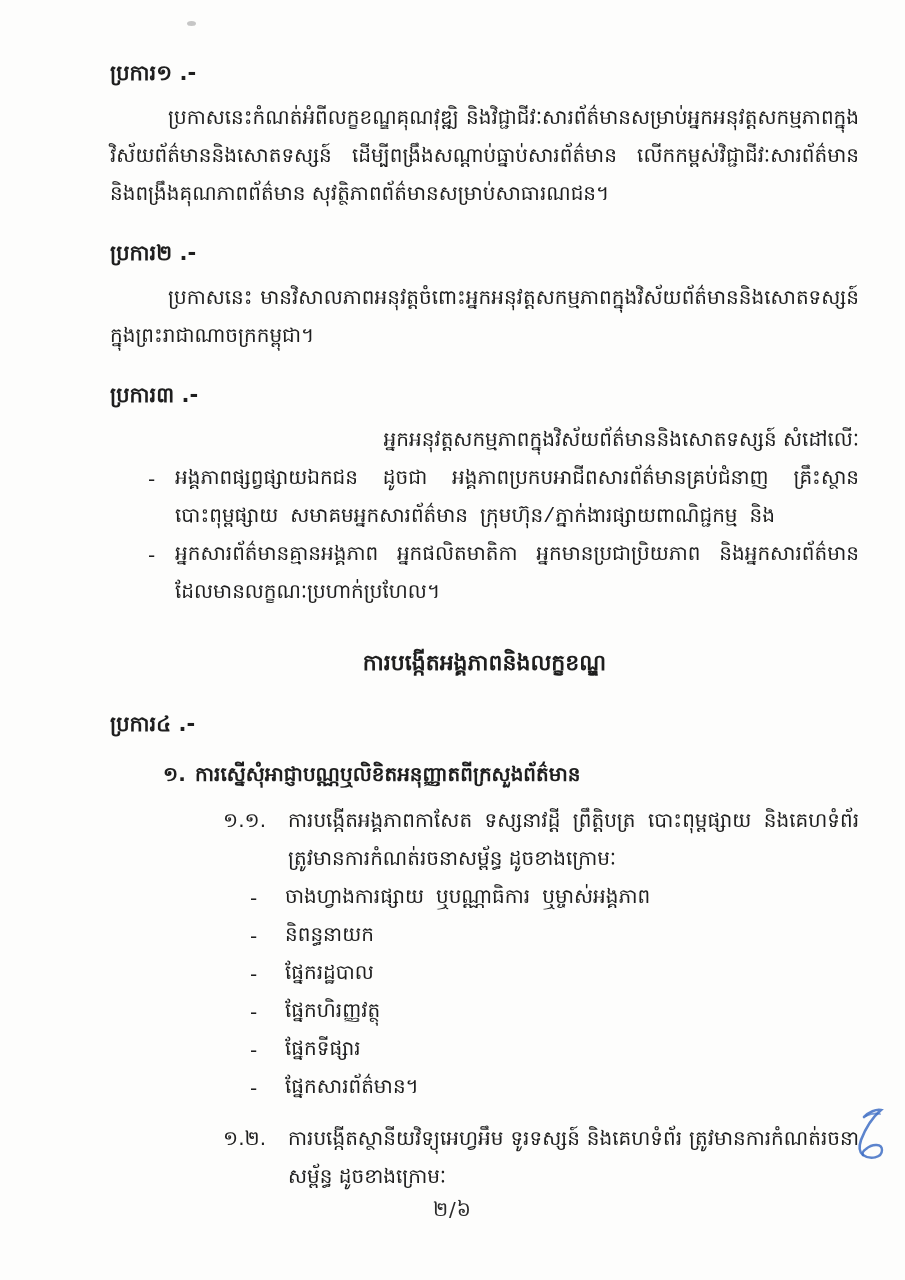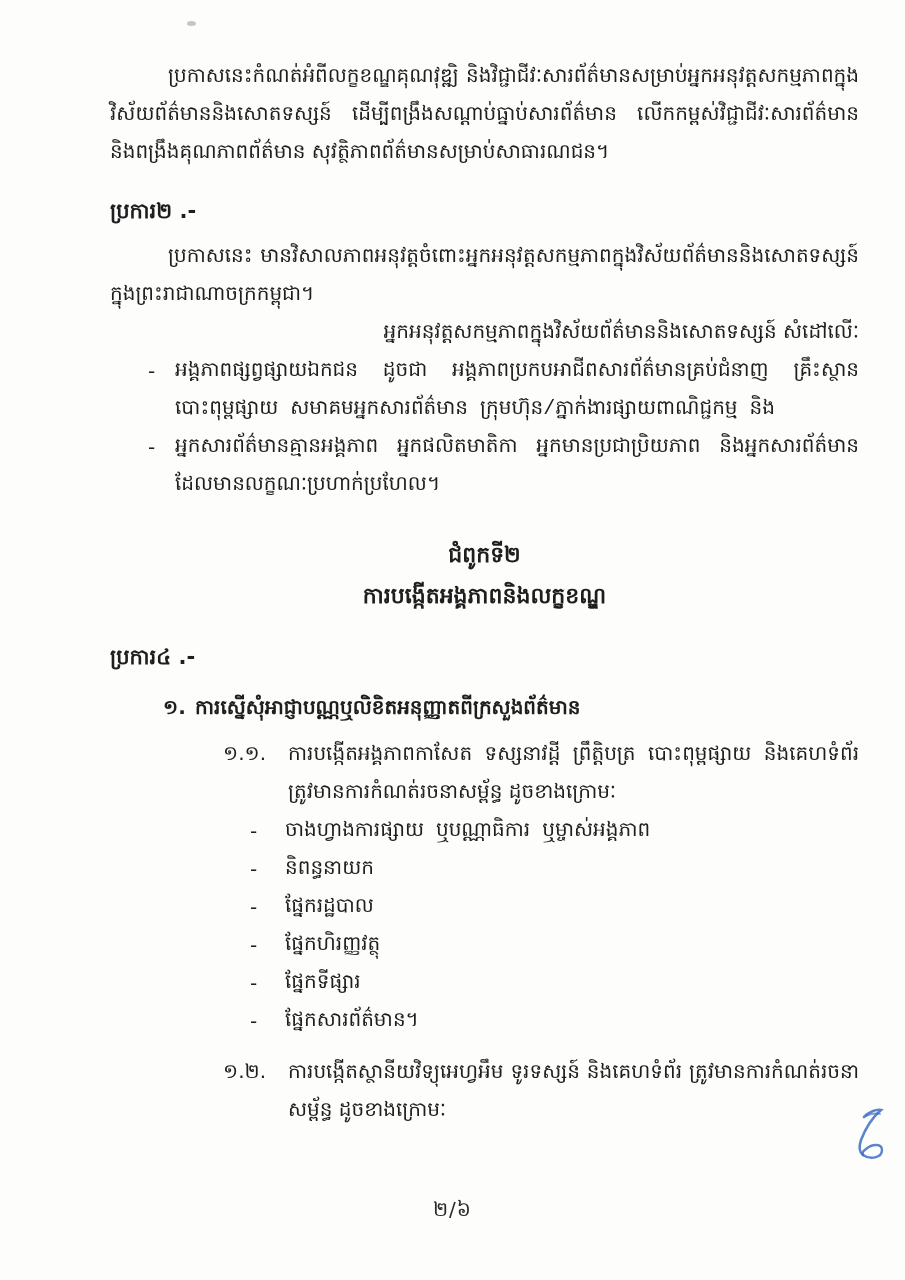--- a/index.html
+++ b/index.html
@@ -104,39 +104,40 @@
     letter-spacing: 1px;
   }
 </style>
 </head>
 <body>
 
 <div class="page">
 
   <span class="scan-speck"></span>
 
+  <div class="art-heading first">ប្រការ១ .-</div>
   <p class="body-text first-line-indent">ប្រកាសនេះកំណត់អំពីលក្ខខណ្ឌគុណវុឌ្ឍិ និងវិជ្ជាជីវៈសារព័ត៌មានសម្រាប់អ្នកអនុវត្តសកម្មភាពក្នុងវិស័យព័ត៌មាននិងសោតទស្សន៍ ដើម្បីពង្រឹងសណ្តាប់ធ្នាប់សារព័ត៌មាន លើកកម្ពស់វិជ្ជាជីវៈសារព័ត៌មាន និងពង្រឹងគុណភាពព័ត៌មាន សុវត្ថិភាពព័ត៌មានសម្រាប់សាធារណជន។</p>
 
   <div class="art-heading">ប្រការ២ .-</div>
   <p class="body-text first-line-indent">ប្រកាសនេះ មានវិសាលភាពអនុវត្តចំពោះអ្នកអនុវត្តសកម្មភាពក្នុងវិស័យព័ត៌មាននិងសោតទស្សន៍ក្នុងព្រះរាជាណាចក្រកម្ពុជា។</p>
 
+  <div class="art-heading">ប្រការ៣ .-</div>
   <p class="body-text intro-indent">អ្នកអនុវត្តសកម្មភាពក្នុងវិស័យព័ត៌មាននិងសោតទស្សន៍ សំដៅលើៈ</p>
   <div class="dash-list lvl1">
     <div class="dash-item">
       <span class="marker">-</span>
       <span class="txt">អង្គភាពផ្សព្វផ្សាយឯកជន ដូចជា អង្គភាពប្រកបអាជីពសារព័ត៌មានគ្រប់ជំនាញ គ្រឹះស្ថានបោះពុម្ពផ្សាយ សមាគមអ្នកសារព័ត៌មាន ក្រុមហ៊ុន/ភ្នាក់ងារផ្សាយពាណិជ្ជកម្ម និង</span>
     </div>
     <div class="dash-item">
       <span class="marker">-</span>
       <span class="txt">អ្នកសារព័ត៌មានគ្មានអង្គភាព អ្នកផលិតមាតិកា អ្នកមានប្រជាប្រិយភាព និងអ្នកសារព័ត៌មានដែលមានលក្ខណៈប្រហាក់ប្រហែល។</span>
     </div>
   </div>
 
   <div class="chapter">
-    <div class="chapter-title">ជំពូកទី២</div>
     <div class="chapter-subtitle">ការបង្កើតអង្គភាពនិងលក្ខខណ្ឌ</div>
   </div>
 
   <div class="art-heading">ប្រការ៤ .-</div>
 
   <div class="sec-row">
     <span class="sec-num">១.</span>
     <span class="sec-title">ការស្នើសុំអាជ្ញាបណ្ណឬលិខិតអនុញ្ញាតពីក្រសួងព័ត៌មាន</span>
   </div>
 

